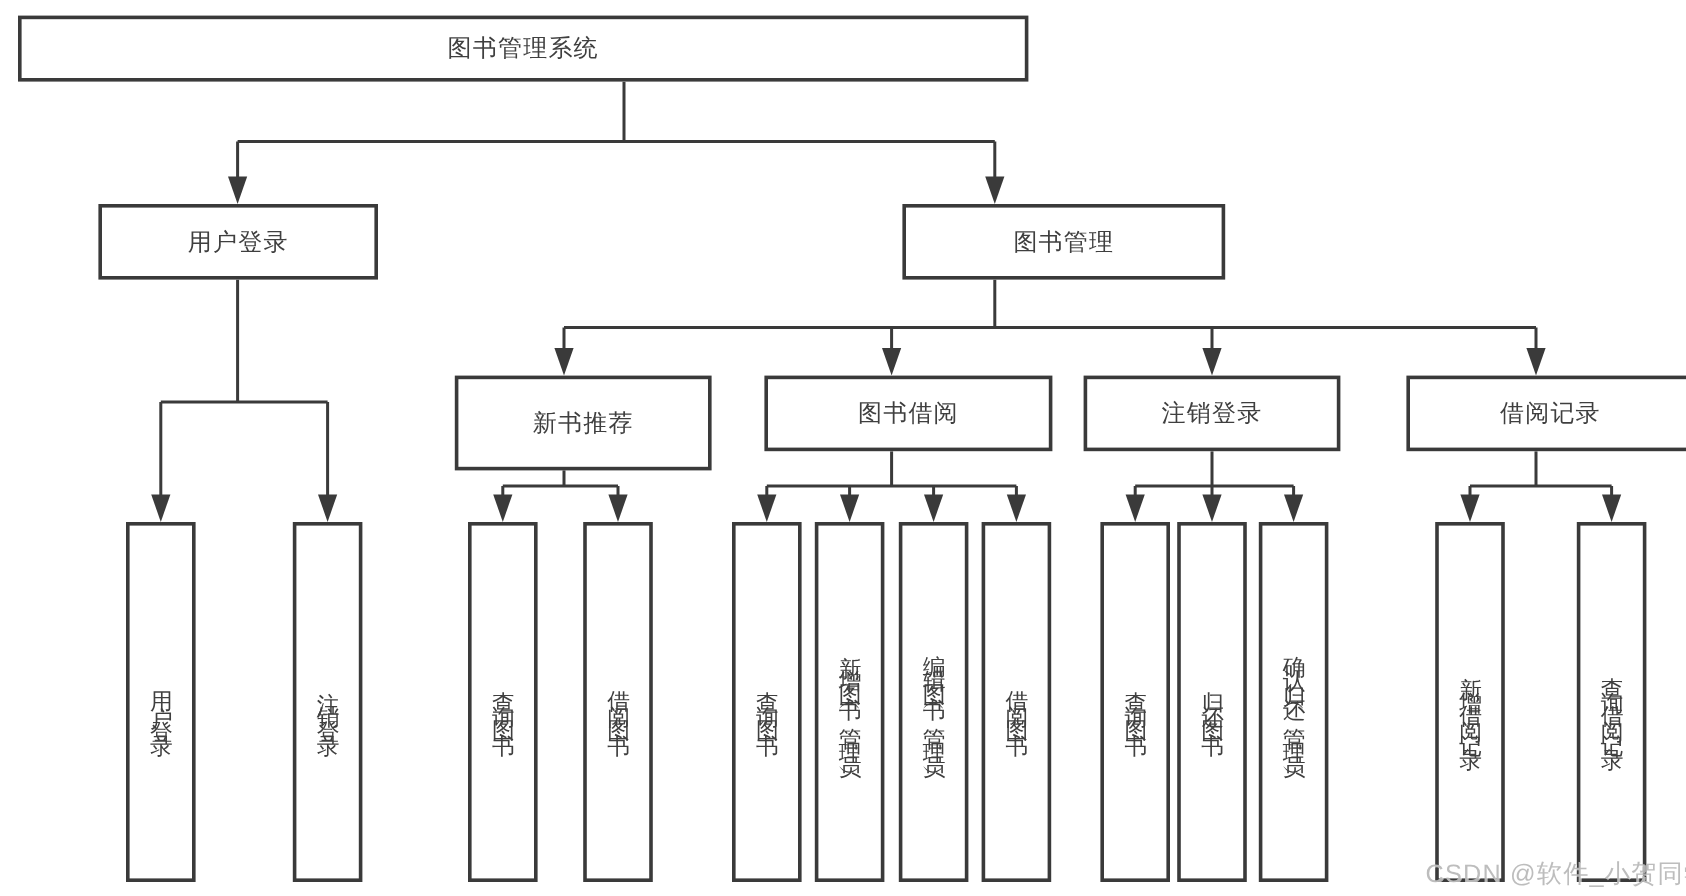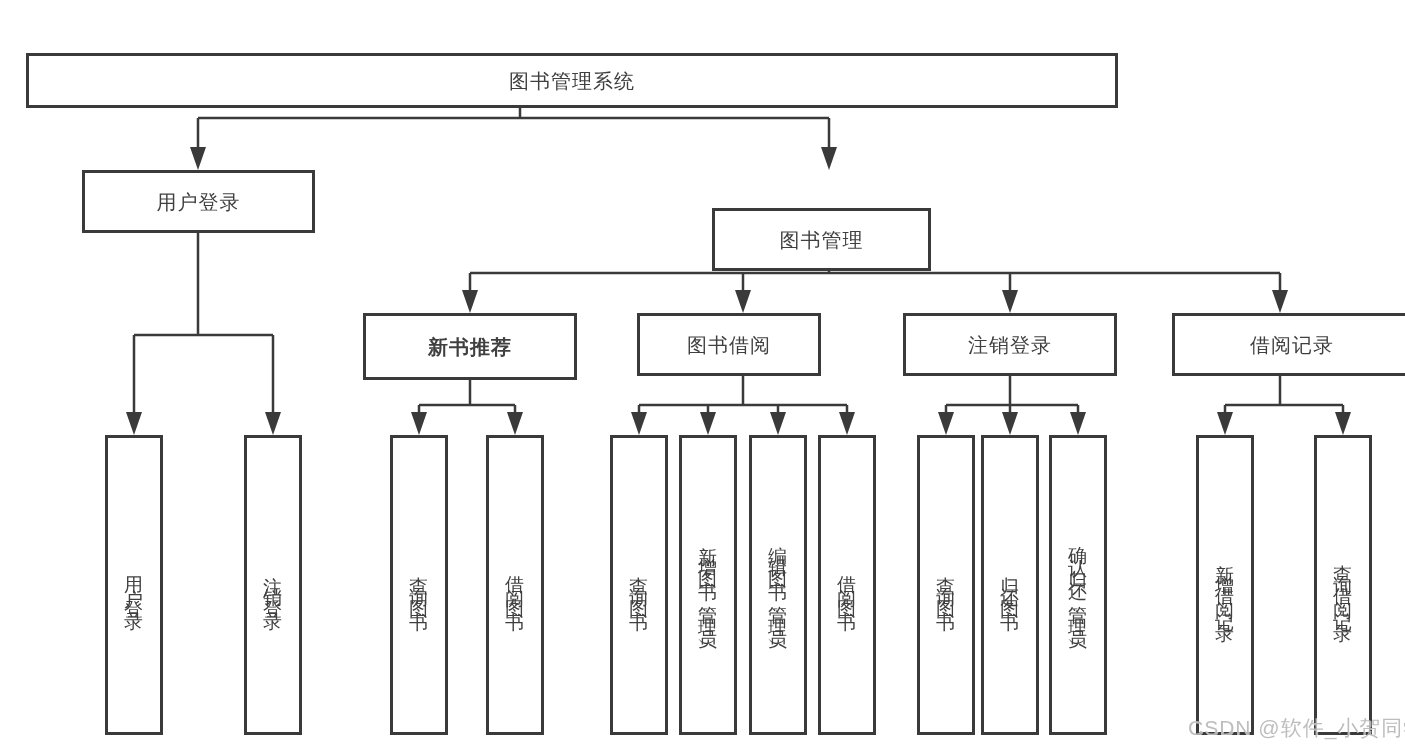--- a/index.html
+++ b/index.html
@@ -93,27 +93,27 @@
       <polygon points="770,412 786,412 778,435"></polygon>
       <polygon points="839,412 855,412 847,435"></polygon>
       <polygon points="938,412 954,412 946,435"></polygon>
       <polygon points="1002,412 1018,412 1010,435"></polygon>
       <polygon points="1070,412 1086,412 1078,435"></polygon>
       <polygon points="1217,412 1233,412 1225,435"></polygon>
       <polygon points="1335,412 1351,412 1343,435"></polygon>
     </g>
   </svg>
 
-  <div class="node h" style="left:26px; top:13px; width:1092px; height:55px;margin-top:40px;">图书管理系统</div>
+  <div class="node h" style="left:15px; top:13px; width:842px; height:55px;">图书管理系统</div>
 
   <div class="node h" style="left:82px; top:170px; width:233px; height:63px;">用户登录</div>
-  <div class="node h" style="left:712px; top:170px; width:219px; height:63px;margin-top:38px;">图书管理</div>
+  <div class="node h" style="left:752px; top:170px; width:269px; height:63px;">图书管理</div>
 
-  <div class="node h" style="left:363px; top:313px; width:214px; height:67px;font-weight:bold;">新书推荐</div>
-  <div class="node h" style="left:637px; top:313px; width:184px; height:63px;">图书借阅</div>
+  <div class="node h" style="left:379px; top:313px; width:214px; height:79px;">新书推荐</div>
+  <div class="node h" style="left:637px; top:313px; width:240px; height:63px;">图书借阅</div>
   <div class="node h" style="left:903px; top:313px; width:214px; height:63px;">注销登录</div>
   <div class="node h" style="left:1172px; top:313px; width:240px; height:63px;">借阅记录</div>
 
   <div class="node v" style="left:105px; top:435px; width:58px; height:300px;">用户登录</div>
   <div class="node v" style="left:244px; top:435px; width:58px; height:300px;">注销登录</div>
 
   <div class="node v" style="left:390px; top:435px; width:58px; height:300px;">查询图书</div>
   <div class="node v" style="left:486px; top:435px; width:58px; height:300px;">借阅图书</div>
 
   <div class="node v" style="left:610px; top:435px; width:58px; height:300px;">查询图书</div>

